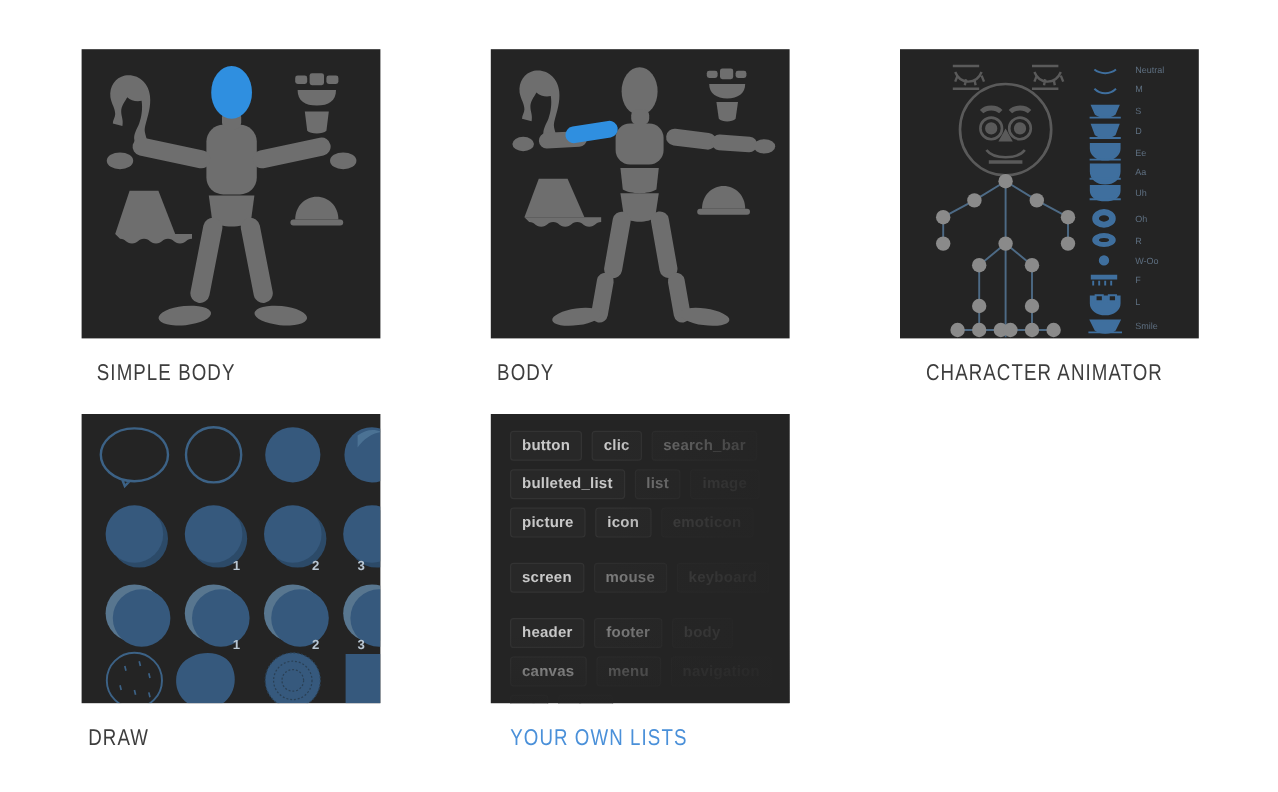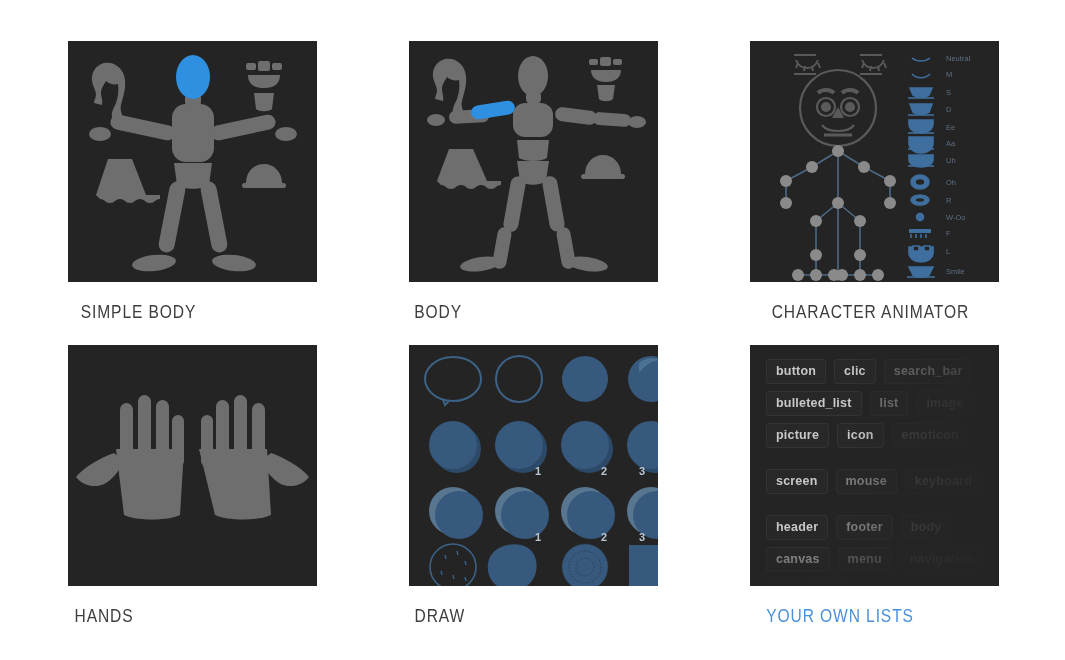--- a/index.html
+++ b/index.html
@@ -253,43 +253,20 @@
             <text x="196" y="213">L</text>
             <text x="196" y="233">Smile</text>
             <text x="196" y="256">Surprised</text>
           </g>
         </g>
       </svg>
     </div>
     <div class="caption">CHARACTER ANIMATOR</div>
   </div>
 
-  <div class="card">
-    <div class="thumb">
-      <svg viewBox="0 0 249 241">
-        <g fill="#6e6e6e">
-          <rect x="52" y="58" width="13" height="62" rx="6.5"></rect>
-          <rect x="70" y="50" width="13" height="70" rx="6.5"></rect>
-          <rect x="88" y="55" width="13" height="65" rx="6.5"></rect>
-          <rect x="104" y="70" width="12" height="52" rx="6"></rect>
-          <path d="M46 108c-12 4-30 14-38 24 7 9 20 12 30 6 8-5 14-14 18-22z"></path>
-          <path d="M48 104h68l-4 66c-12 6-44 6-56 0z"></path>
-        </g>
-        <g fill="#6e6e6e">
-          <rect x="184" y="58" width="13" height="62" rx="6.5"></rect>
-          <rect x="166" y="50" width="13" height="70" rx="6.5"></rect>
-          <rect x="148" y="55" width="13" height="65" rx="6.5"></rect>
-          <rect x="133" y="70" width="12" height="52" rx="6"></rect>
-          <path d="M203 108c12 4 30 14 38 24-7 9-20 12-30 6-8-5-14-14-18-22z"></path>
-          <path d="M133 104h68l4 66c-12 6-44 6-56 0z" transform="translate(-2 0)"></path>
-        </g>
-      </svg>
-    </div>
-    <div class="caption">HANDS</div>
-  </div>
 
   <div class="card">
     <div class="thumb">
       <svg viewBox="0 0 249 241">
 
         <g fill="none" stroke="#3c6286" stroke-width="2">
           <path d="M44 12c-18 0-28 12-28 22s10 22 28 22c17 0 28-11 28-22S62 12 44 12zM34 55l2 5 4-4"></path>
           <circle cx="110" cy="34" r="23"></circle>
         </g>
         <circle cx="176" cy="34" r="23" fill="#36597d"></circle>

